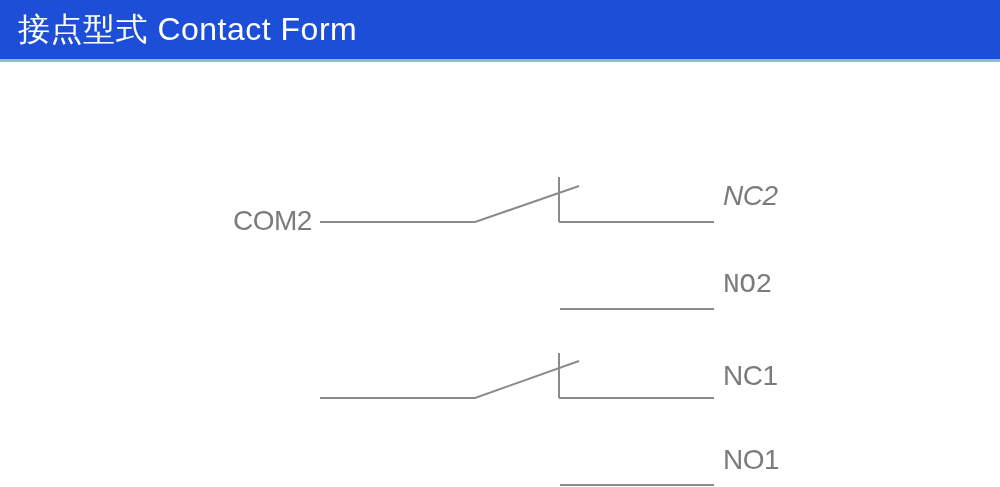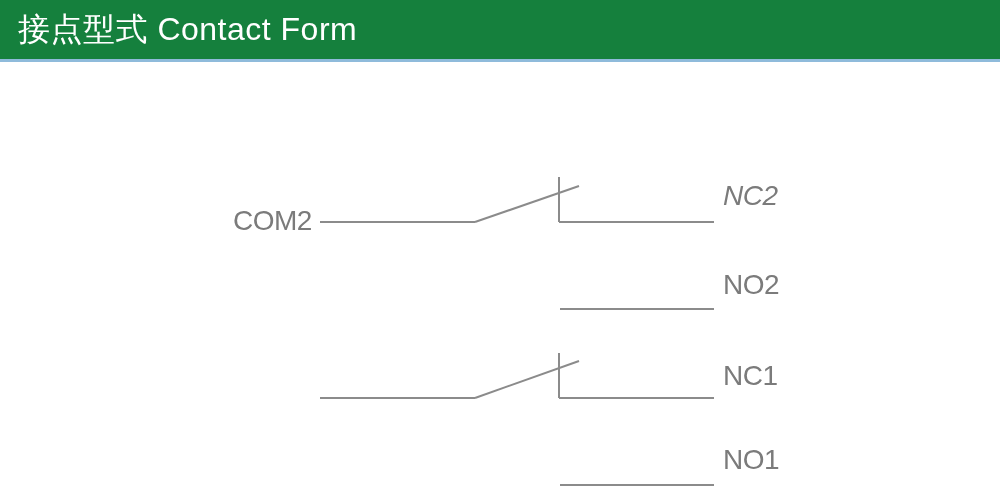--- a/index.html
+++ b/index.html
@@ -13,21 +13,21 @@
     background: #ffffff;
     font-family: "Liberation Sans", "DejaVu Sans", sans-serif;
     overflow: hidden;
   }
   .header {
     position: absolute;
     top: 0;
     left: 0;
     width: 1000px;
     height: 59px;
-    background: #15803d;
+    background: #1d4ed8;
     border-bottom: 3px solid #8fbbdb;
     box-sizing: content-box;
   }
   .header-title {
     color: #ffffff;
     font-size: 32px;
     line-height: 59px;
     padding-left: 18px;
     letter-spacing: 0.5px;
     white-space: nowrap;
@@ -47,21 +47,21 @@
   .term-label {
     position: absolute;
     color: #7b7b7b;
     font-size: 28px;
     line-height: 28px;
     letter-spacing: -0.5px;
     white-space: nowrap;
   }
   .lbl-com2 { left: 221px; top: 207px; }
   .lbl-nc2  { left: 711px; top: 182px; font-style: italic; }
-  .lbl-no2  { left: 711px; top: 271px; }
+  .lbl-no2  { left: 711px; top: 271px; font-family: Liberation Mono, monospace; }
   .lbl-com1 { left: 221px; top: 384px; }
   .lbl-nc1  { left: 711px; top: 362px; }
   .lbl-no1  { left: 711px; top: 446px; }
 </style>
 </head>
 <body>
 
 <div class="header">
   <div class="header-title">接点型式 Contact Form</div>
 </div>

